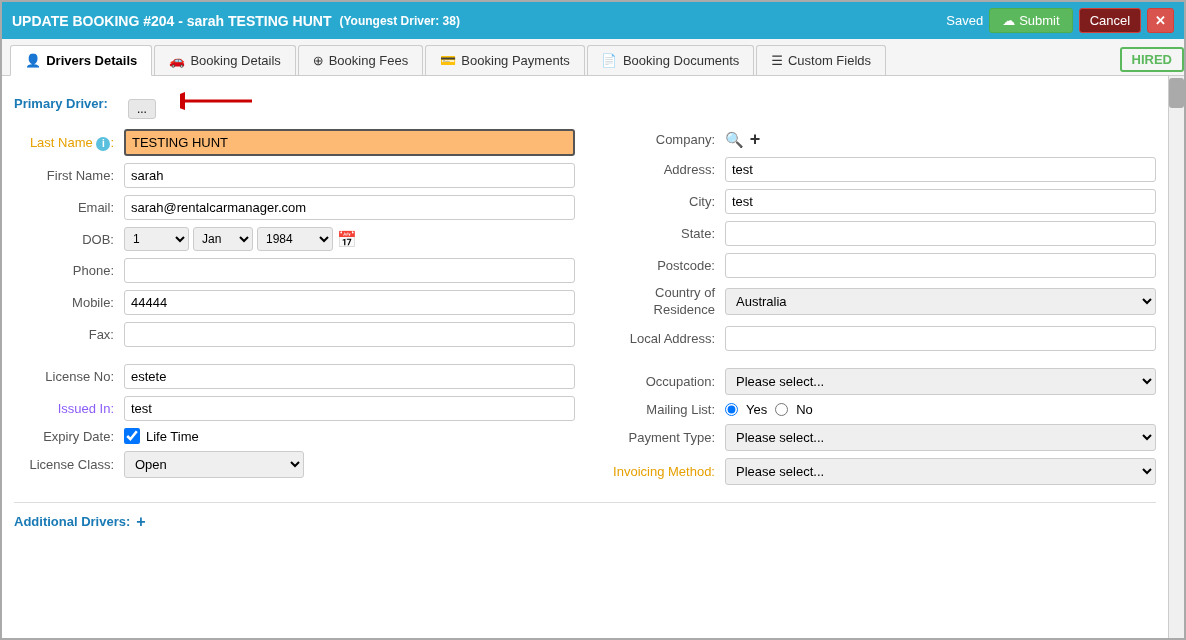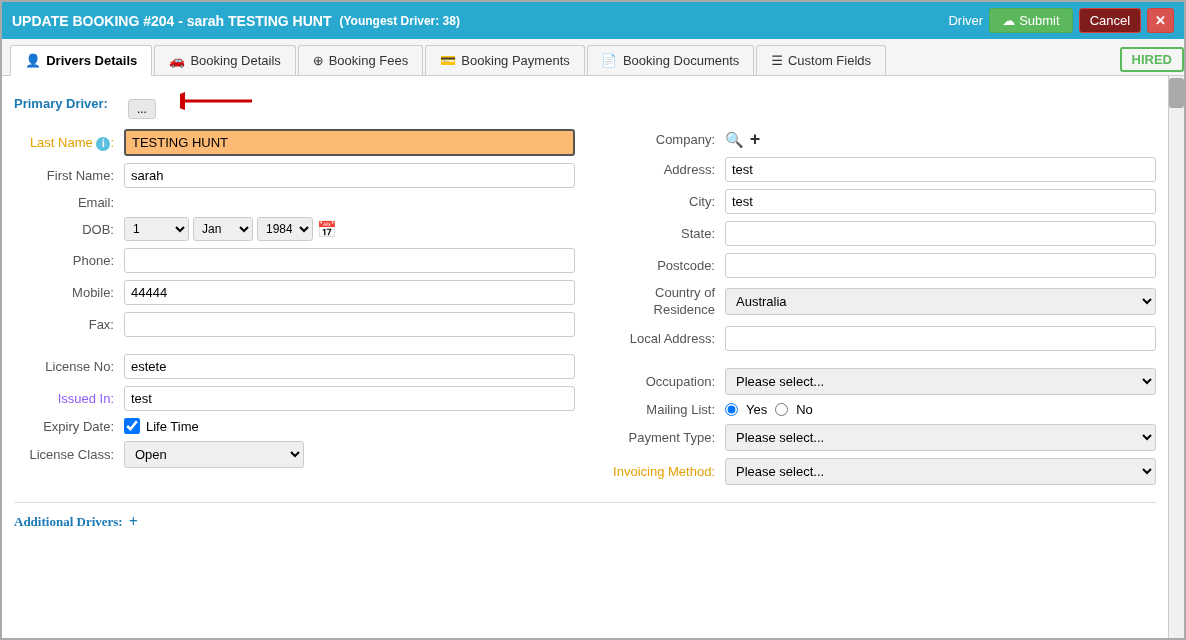--- a/index.html
+++ b/index.html
@@ -46,21 +46,21 @@
     .form-label-right.required { color: #e6a000; }
     .company-row { display: flex; align-items: center; gap: 6px; }
 
     
     .radio-group { display: flex; align-items: center; gap: 8px; }
 
     
     .divider { border: none; border-top: 1px solid #ddd; margin: 10px 0; }
 
     
-    .additional-header { color: #1a7ab5; font-weight: bold; font-size: 13px; display: flex; align-items: center; gap: 6px; font-family: Liberation Serif, serif; }
+    .additional-header { color: #1a7ab5; font-weight: bold; font-size: 13px; display: flex; align-items: center; gap: 6px; }
     .add-btn { color: #1a7ab5; font-size: 16px; font-weight: bold; cursor: pointer; text-decoration: none; }
 
     
     .info-icon { display: inline-block; background: #5bc0de; color: #fff; border-radius: 50%; width: 14px; height: 14px; font-size: 10px; text-align: center; line-height: 14px; font-weight: bold; cursor: pointer; }
 
     .scrollbar-track { width: 16px; background: #f0f0f0; border-left: 1px solid #ccc; flex-shrink: 0; display: flex; flex-direction: column; }
     .scrollbar-thumb { width: 100%; height: 30px; background: #aaa; border-radius: 3px; margin-top: 2px; }
 
     .content-with-scroll { display: flex; flex: 1; overflow: hidden; }
     .content-inner { flex: 1; padding: 10px 12px; overflow-y: hidden; }
@@ -69,21 +69,21 @@
 <body>
 
 <div class="window">
 
   <div class="title-bar">
     <div class="title-bar-left">
       <span>UPDATE BOOKING #204 - sarah TESTING HUNT</span>
       <span style="font-weight:bold; font-size:12px;">(Youngest Driver: 38)</span>
     </div>
     <div class="title-bar-right">
-      <span class="saved-text">Driver</span>
+      <span class="saved-text">Saved</span>
       <button class="btn-submit">
         <span>☁</span>
         <span>Submit</span>
       </button>
       <button class="btn-cancel">Cancel</button>
       <button class="btn-close">✕</button>
     </div>
   </div>
 
   <div class="tabs">
@@ -144,32 +144,33 @@
             <input type="text" class="form-control highlight" value="TESTING HUNT" style="">
           </div>
 
           <div class="form-row">
             <label class="form-label">First Name:</label>
             <input type="text" class="form-control" value="sarah" style="">
           </div>
 
           <div class="form-row">
             <label class="form-label">Email:</label>
+            <input type="text" class="form-control" value="sarah@rentalcarmanager.com" style="">
           </div>
 
           <div class="form-row">
             <label class="form-label">DOB:</label>
             <div class="dob-row">
               <select class="form-control-sm">
                 <option>1</option><option>2</option><option>3</option>
               </select>
               <select class="form-control-sm" style="width:60px;">
                 <option>Jan</option><option>Feb</option><option>Mar</option>
               </select>
-              <select class="form-control-sm" style="width:56px;">
+              <select class="form-control-sm" style="width:76px;">
                 <option>1984</option><option>1985</option>
               </select>
               <span class="cal-btn">📅</span>
             </div>
           </div>
 
           <div class="form-row">
             <label class="form-label">Phone:</label>
             <input type="text" class="form-control" value="" style="">
           </div>

